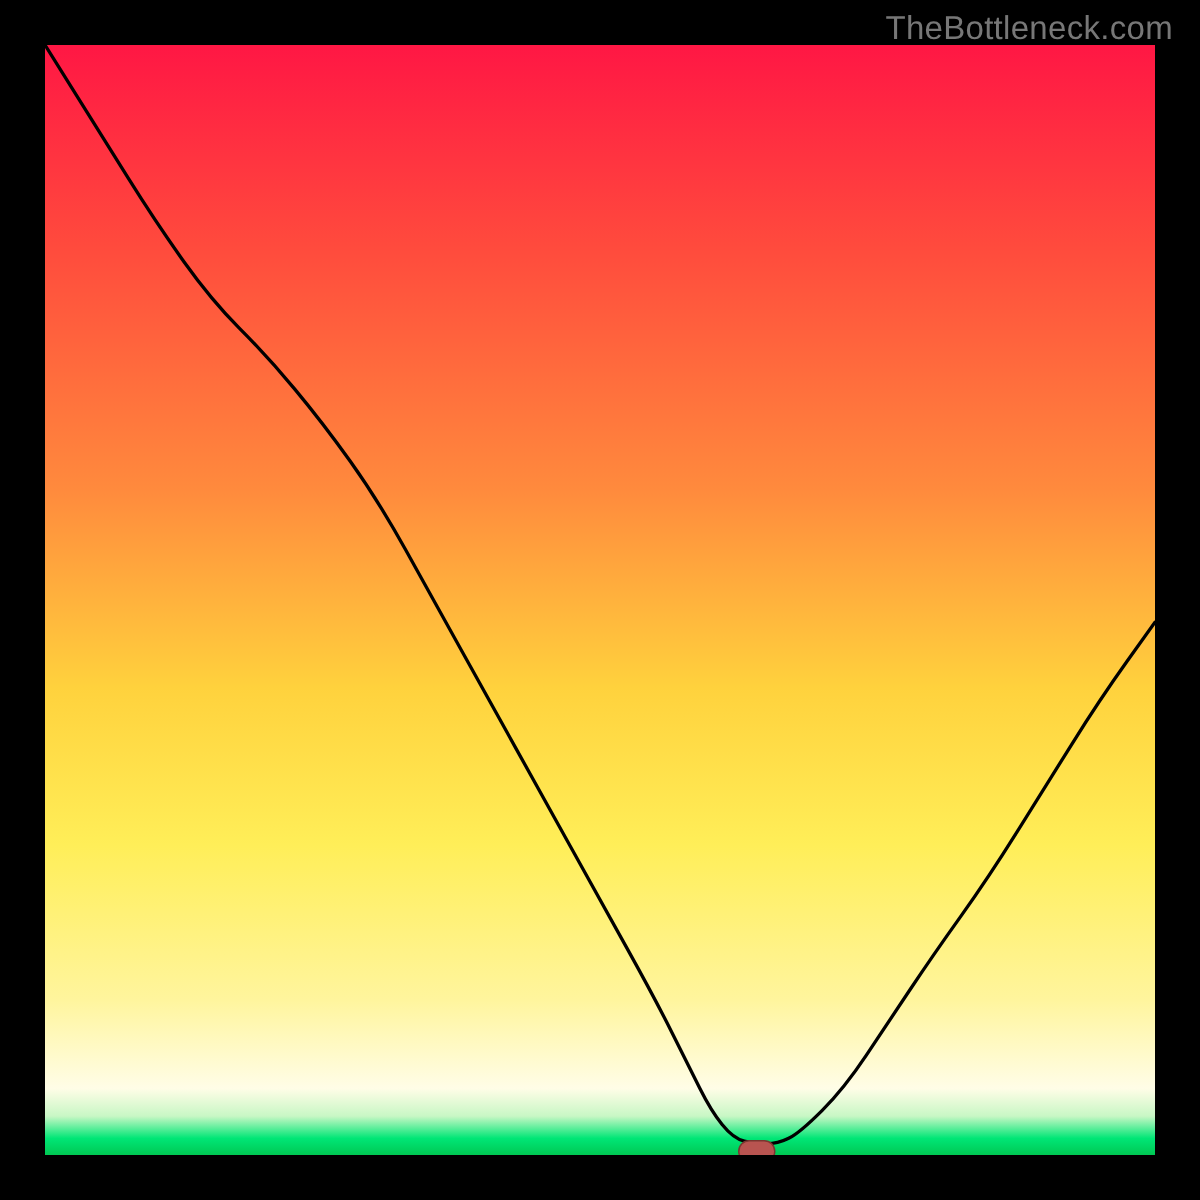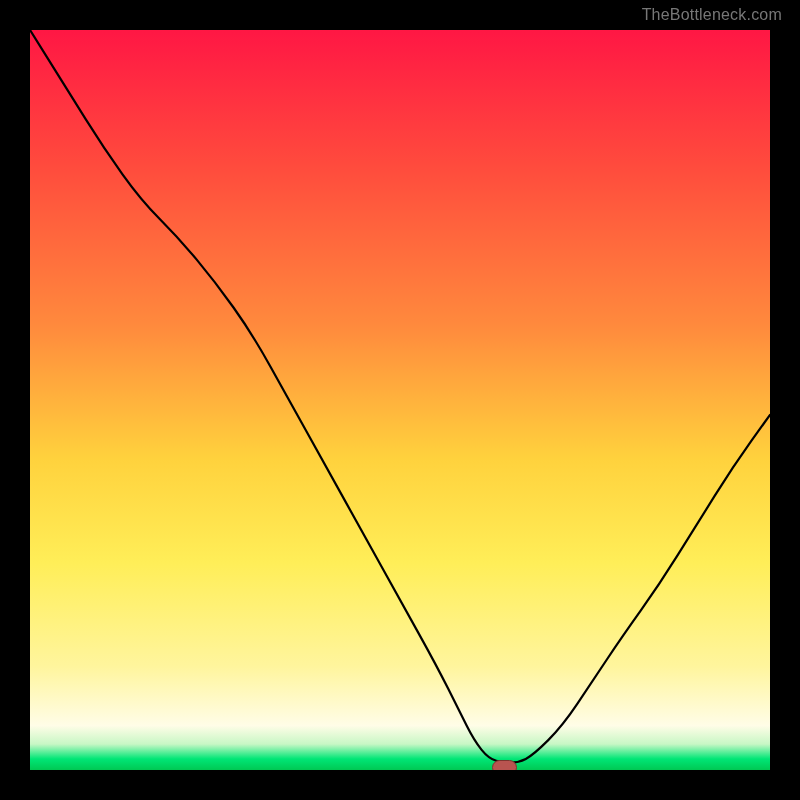--- a/index.html
+++ b/index.html
@@ -22,21 +22,21 @@
     top: 30px;
     width: 740px;
     height: 740px;
     overflow: hidden;
   }
   .watermark {
     position: absolute;
     top: 6px;
     right: 18px;
     font-family: Arial, Helvetica, sans-serif;
-    font-size: 16px;
+    font-size: 22px;
     font-weight: 500;
     color: #777777;
     letter-spacing: 0.2px;
   }
   .marker {
     position: absolute;
     border-radius: 8px;
     background: #b85450;
     border: 1px solid #7a3630;
   }

